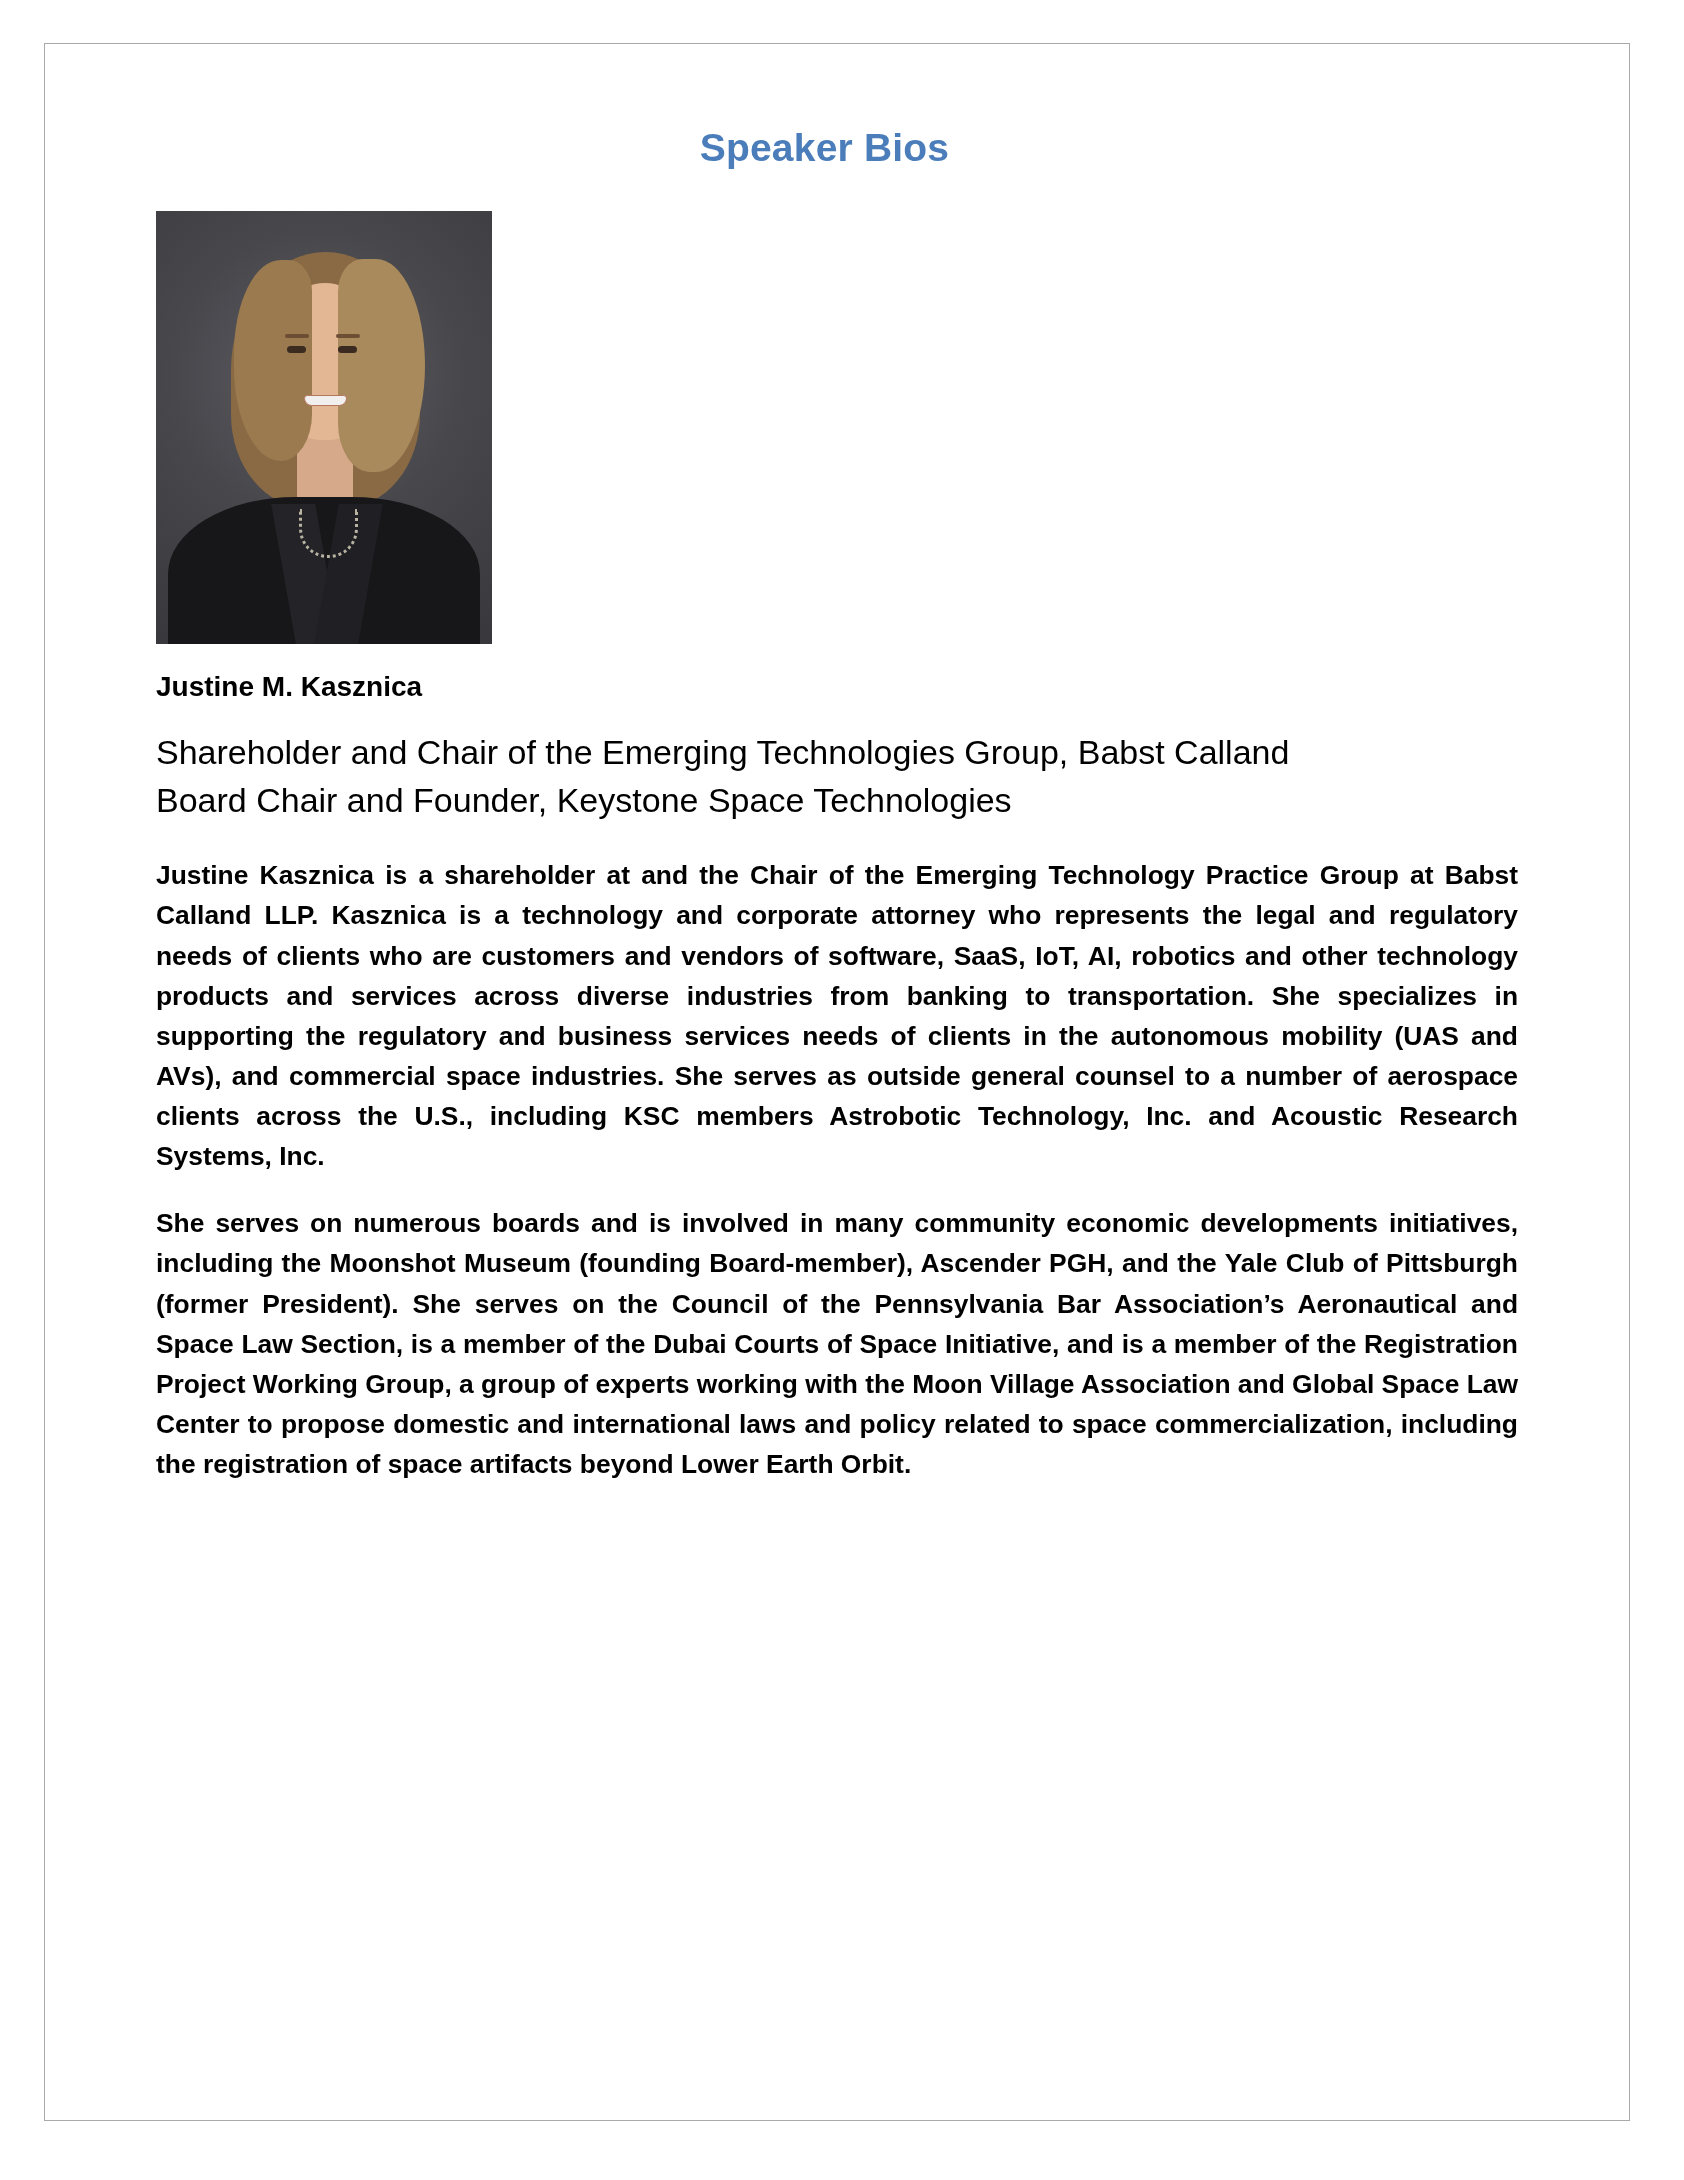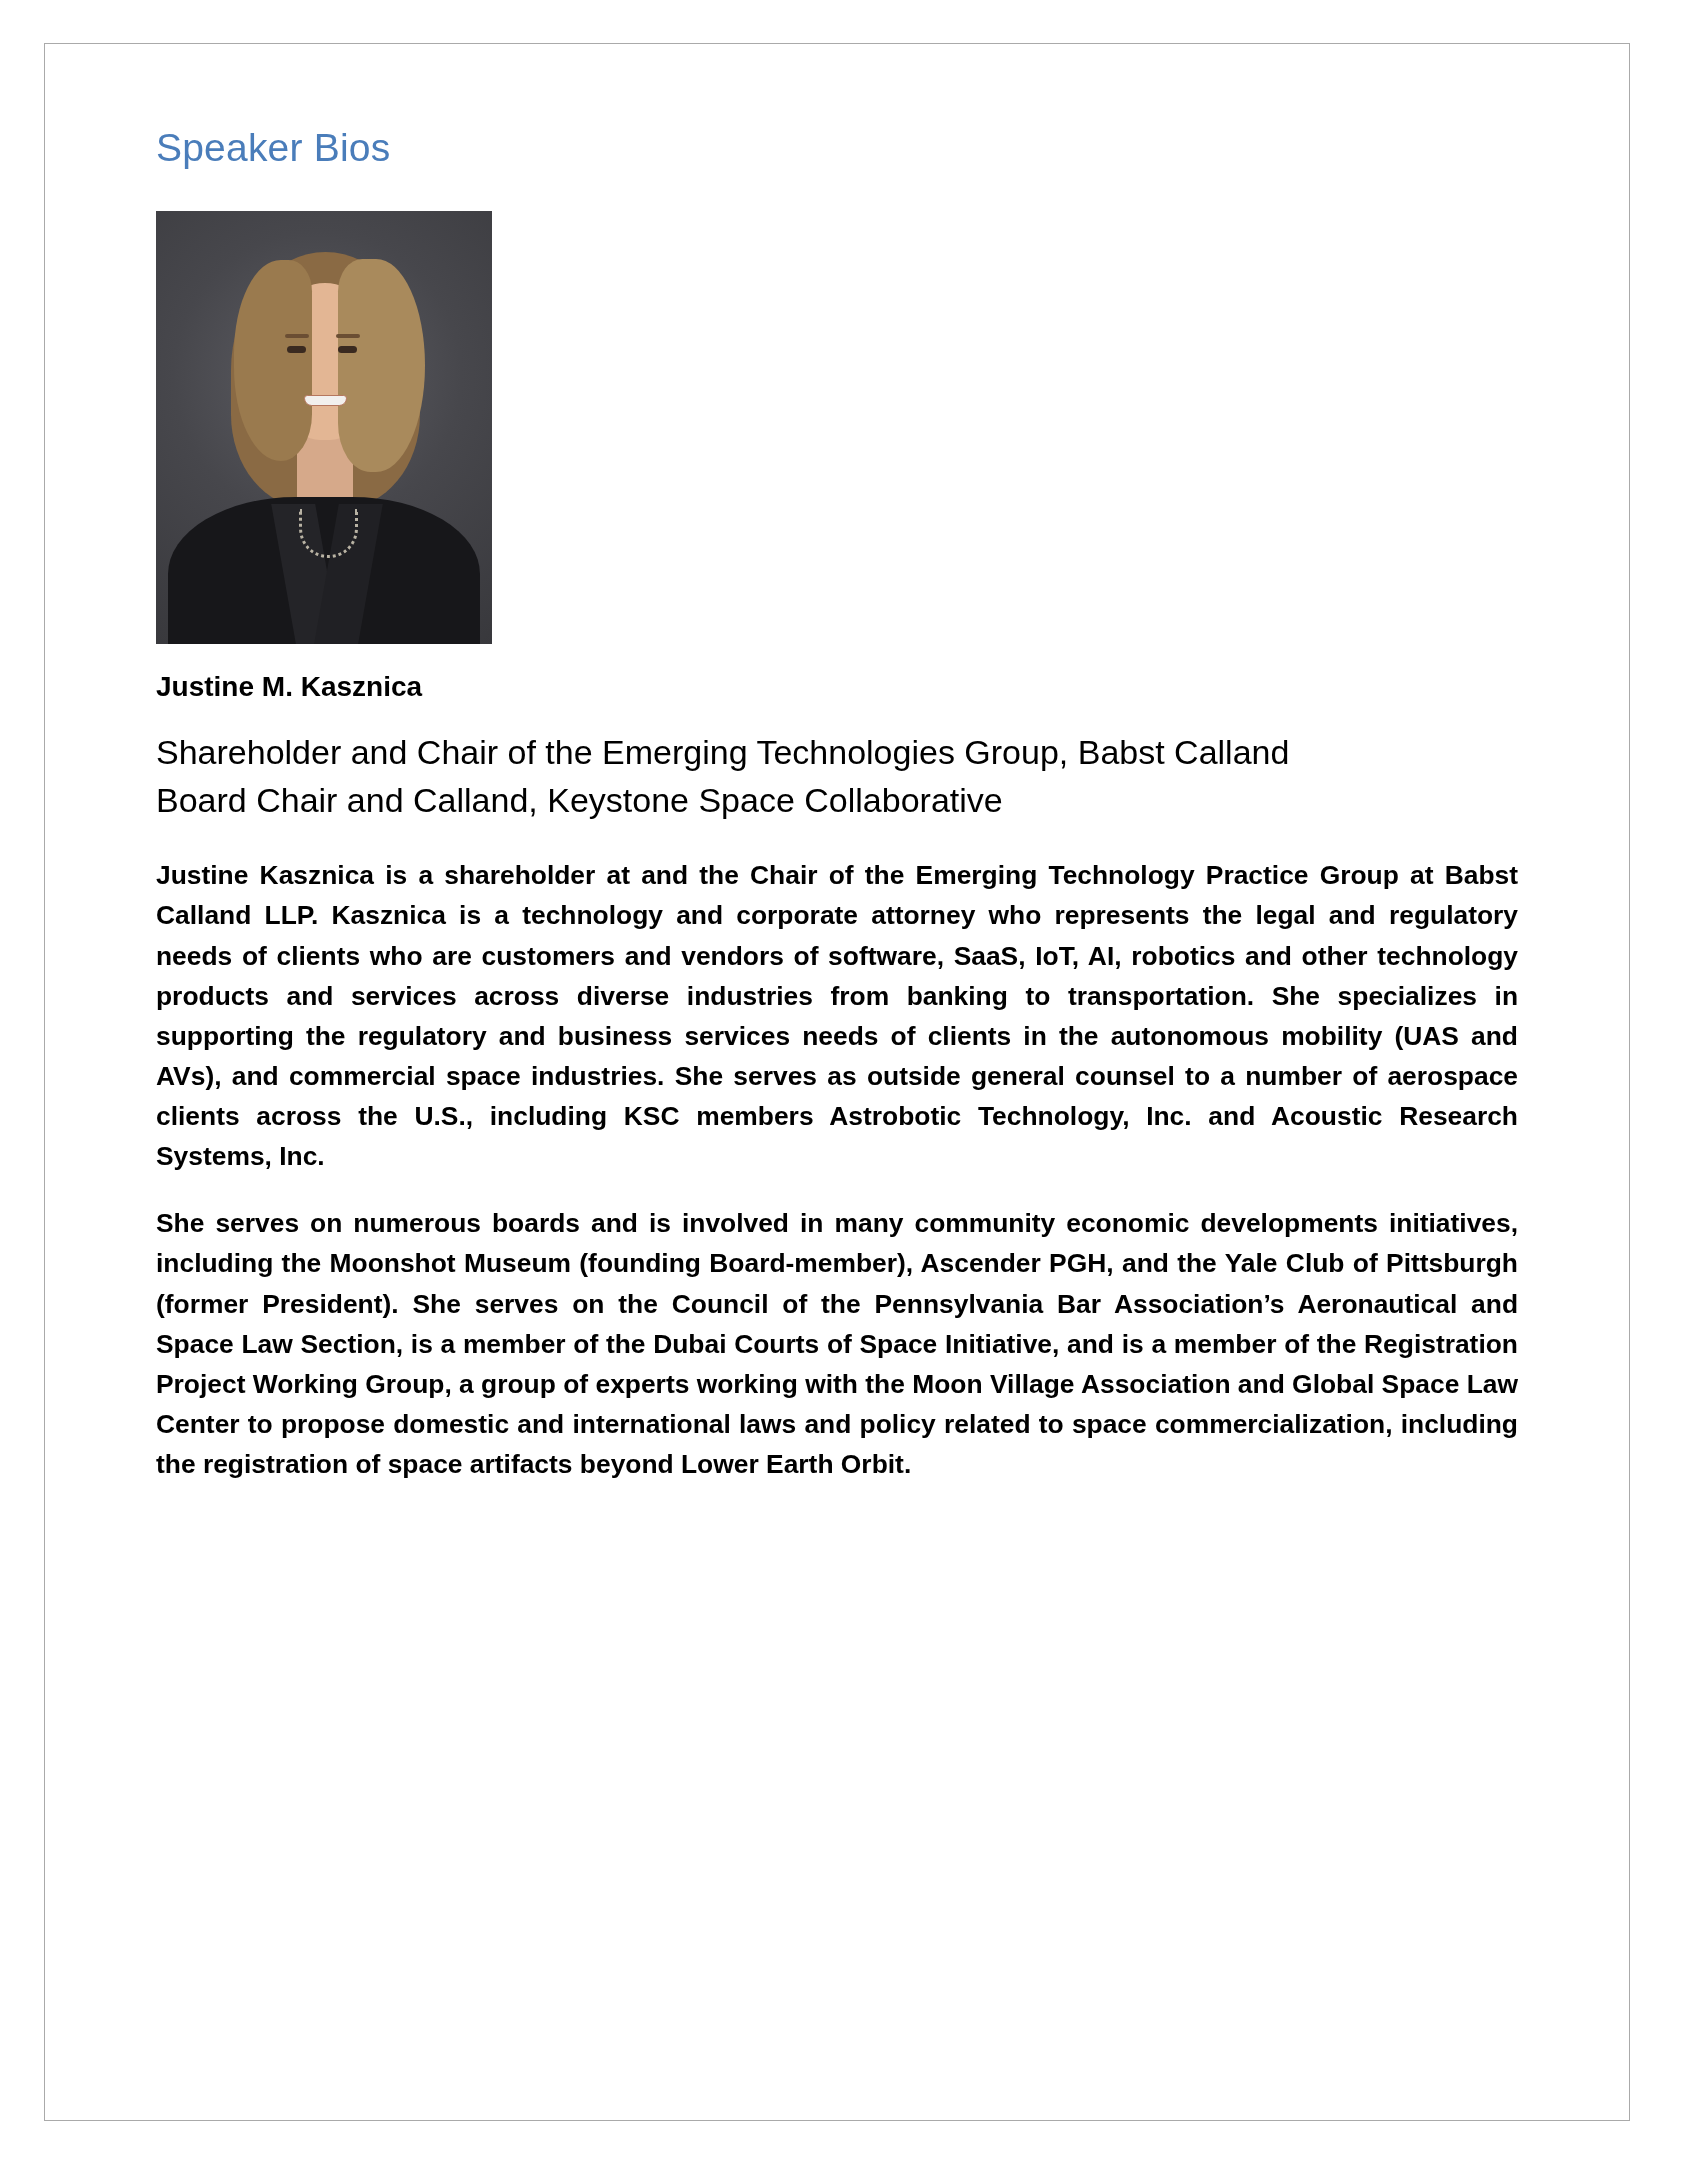--- a/index.html
+++ b/index.html
@@ -24,28 +24,28 @@
     box-sizing: border-box;
   }
   .page-inner {
     position: absolute;
     left: 111px;
     top: 47px;
     right: 111px;
     bottom: 51px;
   }
   .doc-title {
-    text-align: left;
+    text-align: center;
     font-size: 39px;
     color: #4a7dba;
     letter-spacing: 0.2px;
     line-height: 1.2;
     margin-top: 34px;
     margin-right: 25px;
-    font-weight: 400;
+    font-weight: 700;
   }
   .portrait {
     margin-top: 39px;
     width: 336px;
     height: 433px;
     background: #4a4a4e;
     position: relative;
     overflow: hidden;
   }
   
@@ -212,21 +212,21 @@
       <div class="shoulders"></div>
       <div class="lapel-l"></div>
       <div class="lapel-r"></div>
       <div class="necklace"></div>
     </div>
 
     <div class="name">Justine M. Kasznica</div>
 
     <div class="subtitle">
       <div>Shareholder and Chair of the Emerging Technologies Group, Babst Calland</div>
-      <div>Board Chair and Calland, Keystone Space Collaborative</div>
+      <div>Board Chair and Founder, Keystone Space Technologies</div>
     </div>
 
     <p class="bio-para">Justine Kasznica is a shareholder at and the Chair of the Emerging Technology Practice Group at Babst Calland LLP. Kasznica is a technology and corporate attorney who represents the legal and regulatory needs of clients who are customers and vendors of software, SaaS, IoT, AI, robotics and other technology products and services across diverse industries from banking to transportation. She specializes in supporting the regulatory and business services needs of clients in the autonomous mobility (UAS and AVs), and commercial space industries. She serves as outside general counsel to a number of aerospace clients across the U.S., including KSC members Astrobotic Technology, Inc. and Acoustic Research Systems, Inc.</p>
 
     <p class="bio-para">She serves on numerous boards and is involved in many community economic developments initiatives, including the Moonshot Museum (founding Board-member), Ascender PGH, and the Yale Club of Pittsburgh (former President). She serves on the Council of the Pennsylvania Bar Association’s Aeronautical and Space Law Section, is a member of the Dubai Courts of Space Initiative, and is a member of the Registration Project Working Group, a group of experts working with the Moon Village Association and Global Space Law Center to propose domestic and international laws and policy related to space commercialization, including the registration of space artifacts beyond Lower Earth Orbit.</p>
 
   </div>
 </div>
 
 

